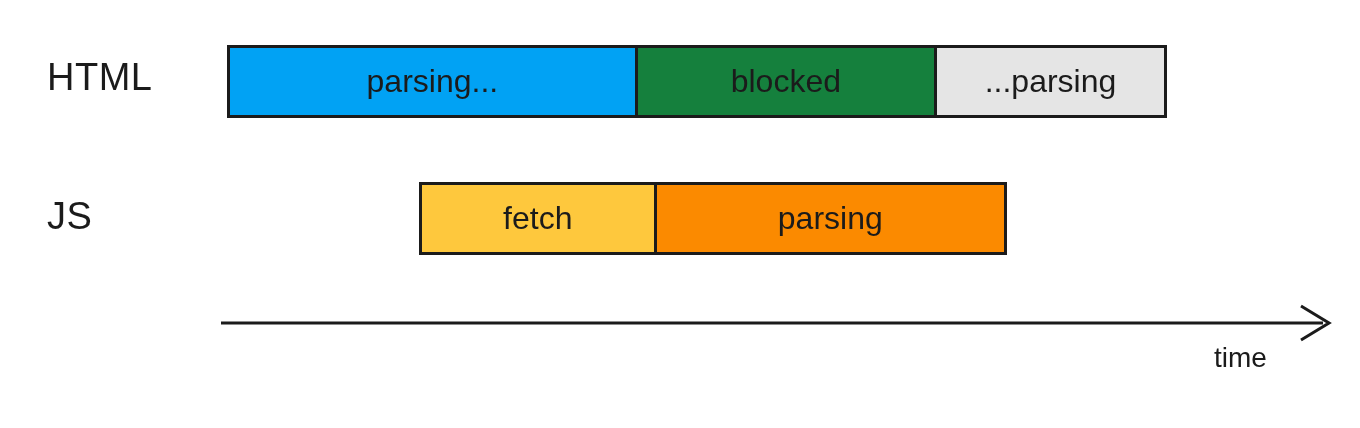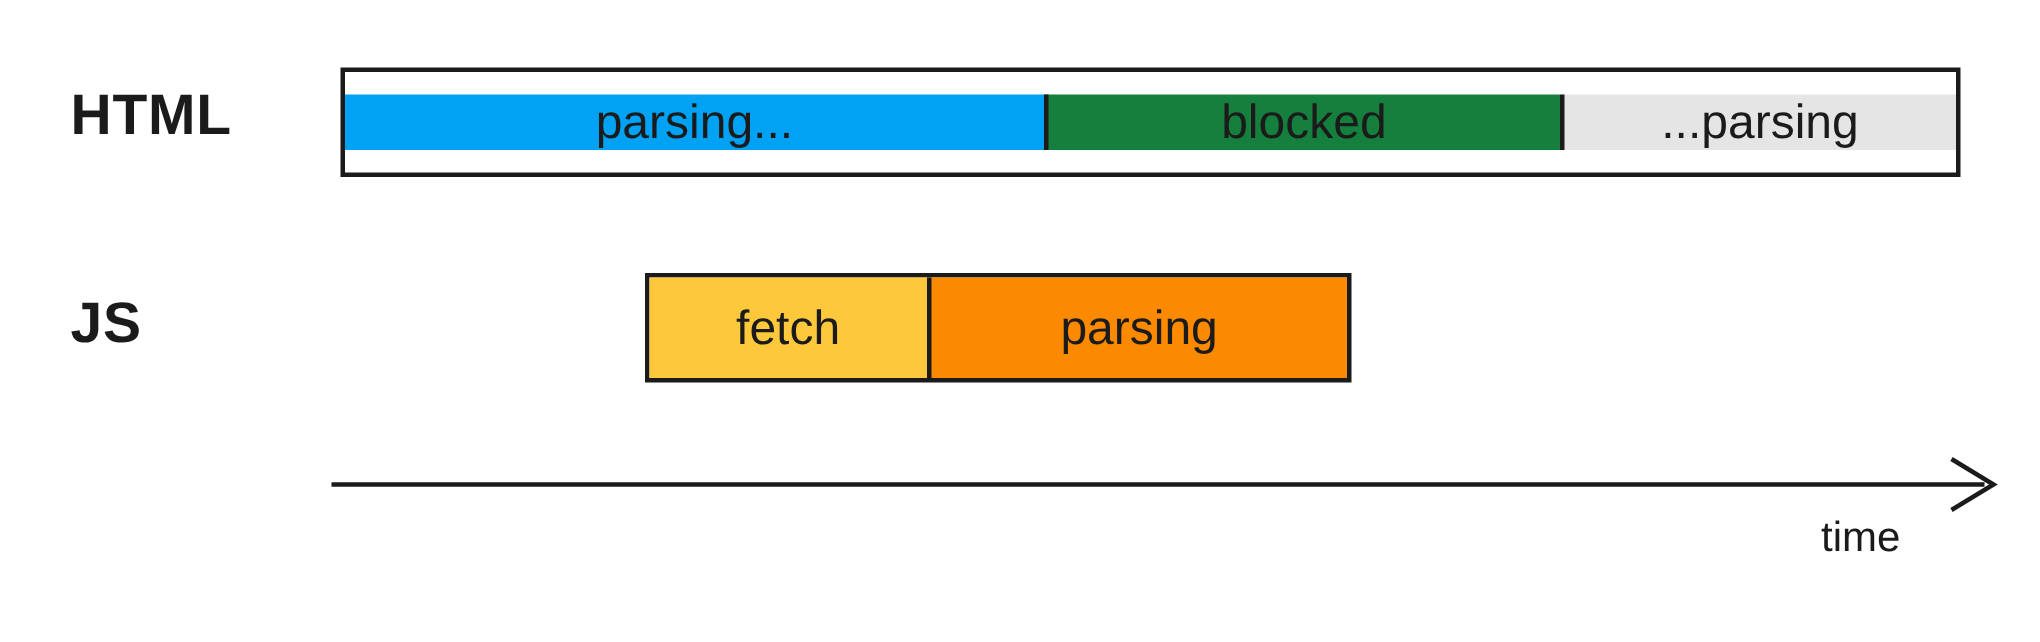--- a/index.html
+++ b/index.html
@@ -17,21 +17,20 @@
     overflow: hidden;
   }
   .row-label {
     position: absolute;
     left: 47px;
     font-size: 38px;
     line-height: 44px;
     letter-spacing: 0.5px;
     color: #1b1b1b;
     white-space: nowrap;
-    font-weight: bold;
   }
   .html-label { top: 55px; }
   .js-label   { top: 194px; }
   .track {
     position: absolute;
     height: 73px;
     display: flex;
     box-sizing: border-box;
     border: 3px solid #1b1b1b;
   }
@@ -69,33 +68,33 @@
 </style>
 </head>
 <body>
 
 <div class="canvas">
 
   <div class="row-label html-label">HTML</div>
 
   <div class="row-label js-label">JS</div>
 
-  <div class="track html-track" style="left: 227px; width: 1080px; align-items: center;">
+  <div class="track html-track" style="left: 227px; width: 940px;">
       <div class="segment" style="background: rgb(1, 162, 244); flex-grow: 410; flex-basis: 0px;">
         <span>parsing...</span>
       </div>
       <div class="segment" style="background: #15803d; flex-grow: 300; flex-basis: 0px;">
         <span>blocked</span>
       </div>
       <div class="segment" style="background: #e5e5e5; flex-grow: 230; flex-basis: 0px;">
         <span>...parsing</span>
       </div>
     </div>
 
-  <div class="track js-track" style="left: 430px; width: 471px; justify-content: space-between;">
+  <div class="track js-track" style="left: 419px; width: 588px; justify-content: space-between;">
       <div class="segment" style="background: rgb(254, 200, 61); flex-grow: 200; flex-basis: 0px;">
         <span>fetch</span>
       </div>
       <div class="segment" style="background: rgb(251, 138, 0); flex-grow: 300; flex-basis: 0px;">
         <span>parsing</span>
       </div>
     </div>
 
   <svg class="time-axis" viewBox="0 0 1360 428" xmlns="http://www.w3.org/2000/svg">
     <line x1="221" y1="323" x2="1323" y2="323" stroke="#1b1b1b" stroke-width="3"></line>

